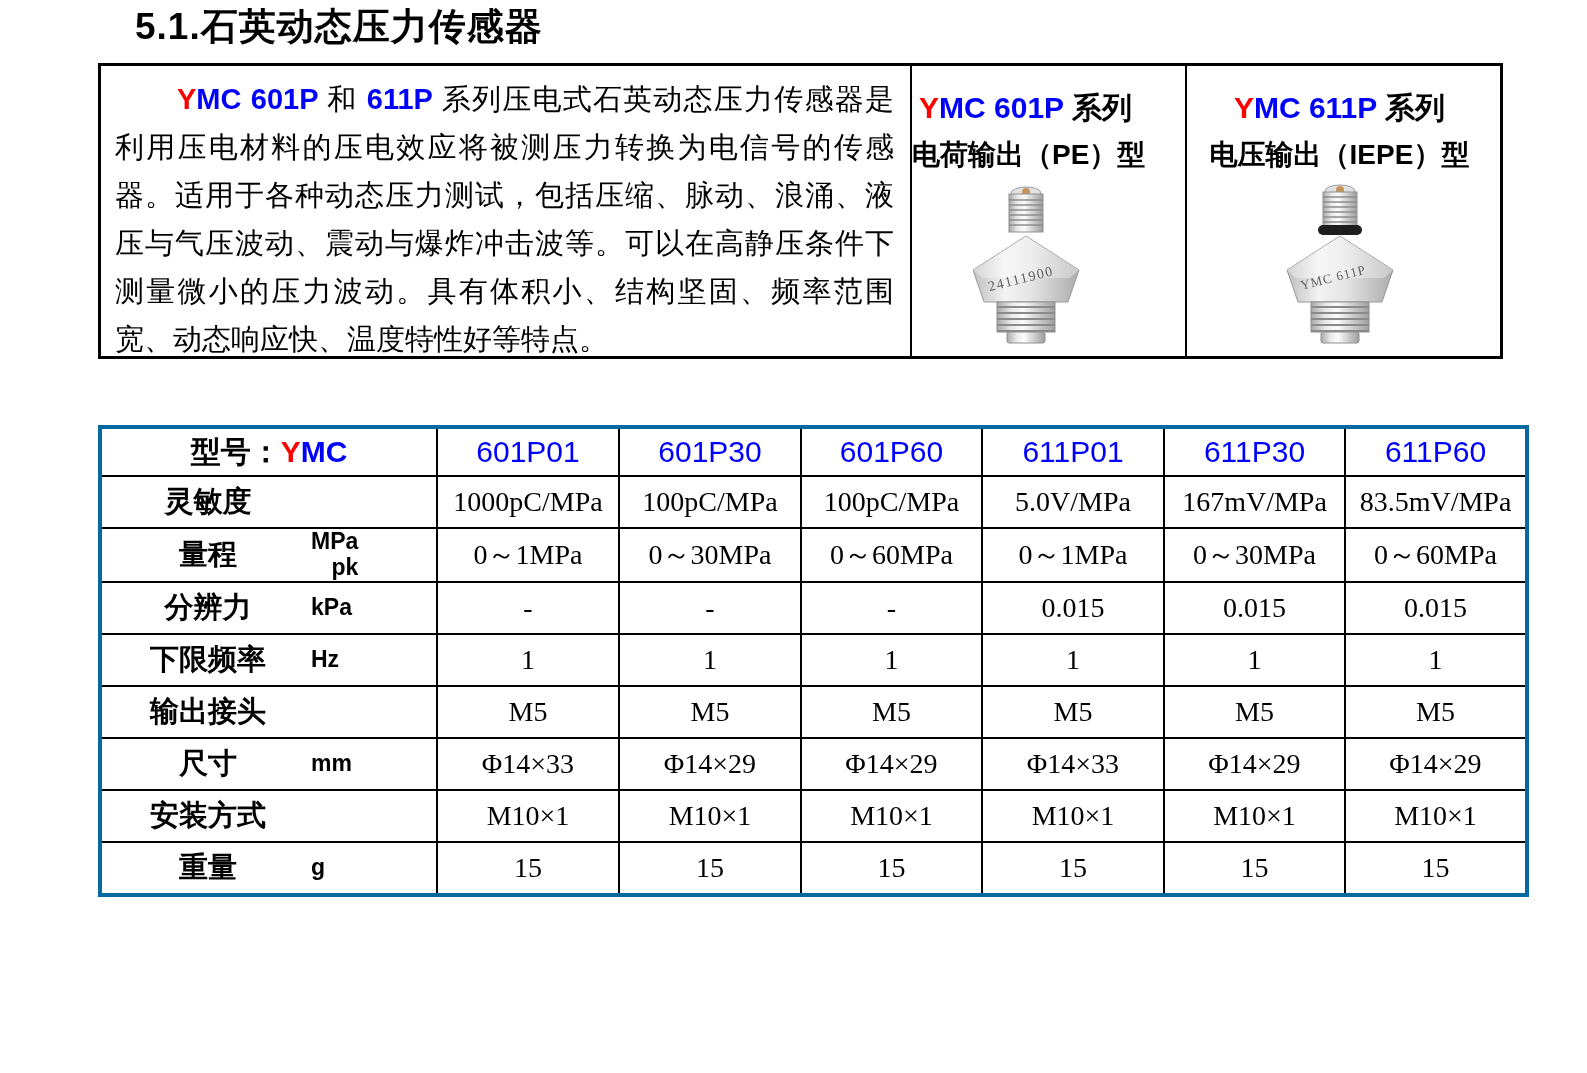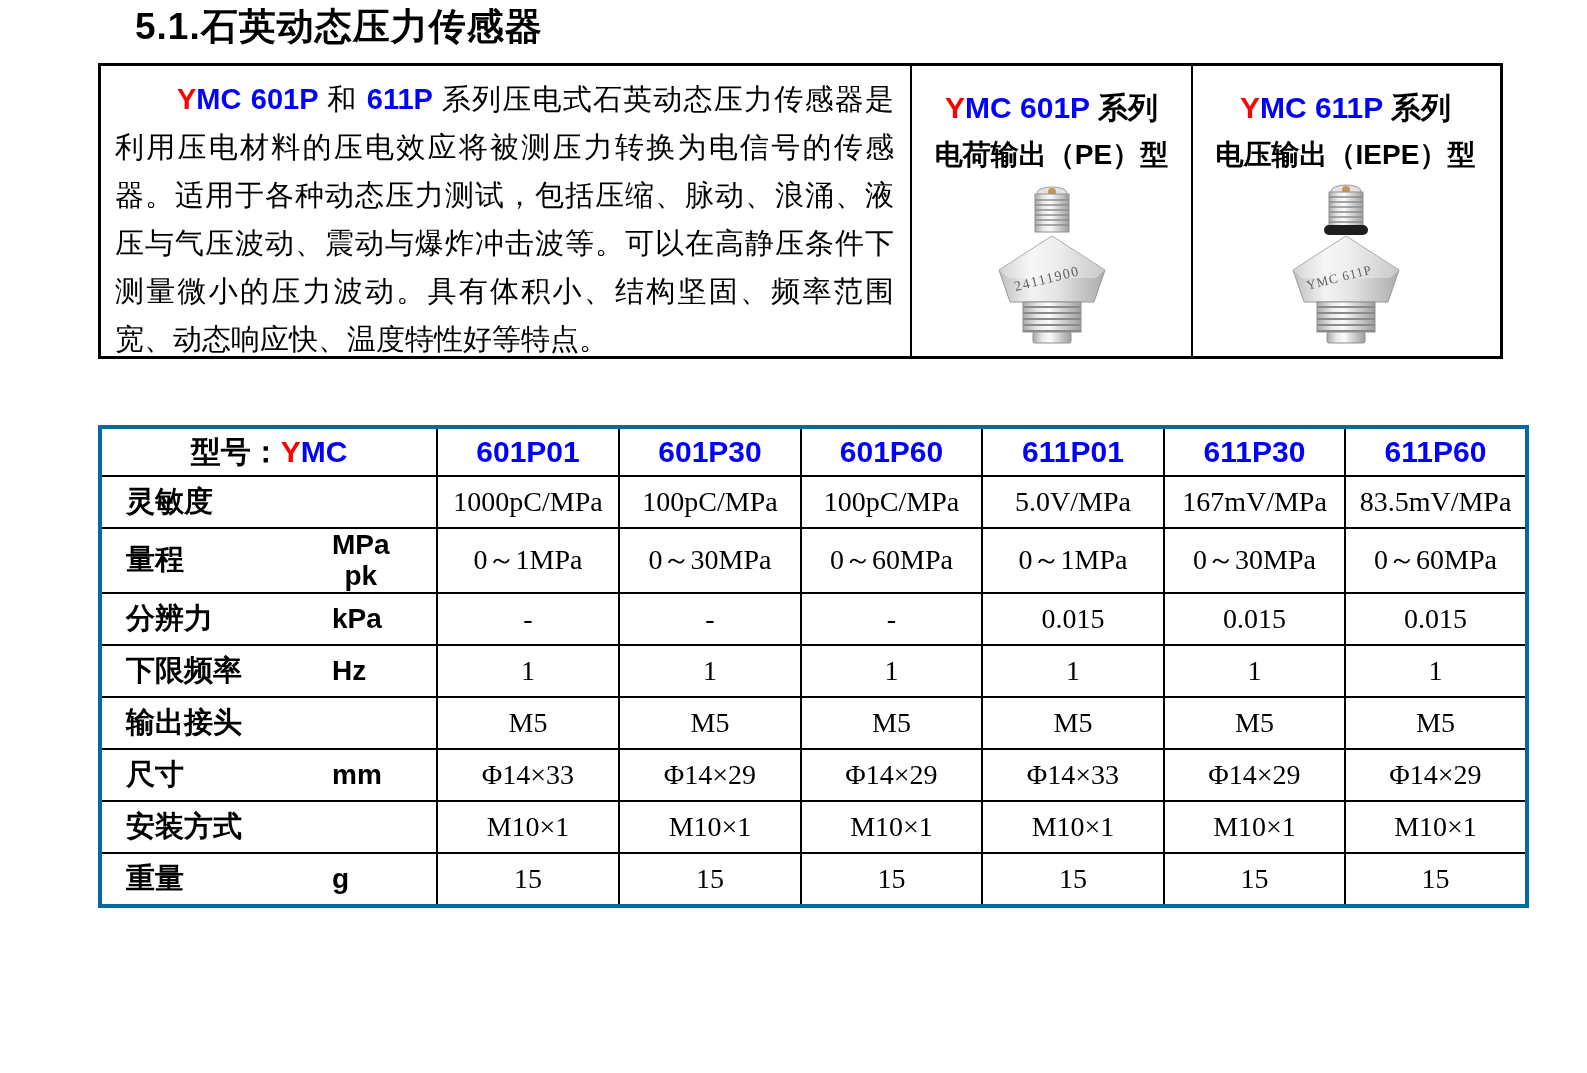--- a/index.html
+++ b/index.html
@@ -28,46 +28,46 @@
   .intro-text{
     width:809px;box-sizing:border-box;flex:none;
     padding:9px 16px 10px 14px;
     font-size:29px;line-height:48px;text-align:justify;
   }
   .intro-text .indent{display:inline-block;width:62px;}
   .panel{
     flex:none;border-left:2px solid #000;box-sizing:border-box;
     text-align:center;padding-top:22px;
   }
-  .panel-601{width:281px;}
-  .panel-611{width:307px;}
+  .panel-601{width:229px;}
+  .panel-611{width:307px;margin-left:46px;}
   .panel-title{font-family:"Liberation Sans", sans-serif;font-weight:bold;font-size:30px;white-space:nowrap;}
   .panel-sub{font-family:"Liberation Sans", sans-serif;font-weight:bold;font-size:28px;margin-top:7px;white-space:nowrap;}
   .sensor{margin-top:4px;}
 
   
   .spec-table{
     position:absolute;left:98px;top:425px;width:1427px;
     border-collapse:collapse;table-layout:fixed;
     border:4px solid #0369a1;
   }
   .spec-table th,.spec-table td{border:2px solid #000;padding:0;vertical-align:middle;}
   .spec-table th{height:46px;}
   .spec-table td{height:50px;}
   th.model{
     color:#0000FF;font-family:"Liberation Sans", sans-serif;
-    font-weight:bold;font-size:30px;
+    font-weight:normal;font-size:30px;
   }
   th.hdr-label{text-align:center;font-size:30px;font-weight:bold;white-space:nowrap;}
   th.hdr-label .brand{font-family:"Liberation Sans", sans-serif;}
   .lbl-wrap{display:flex;align-items:center;height:100%;}
-  .lbl{flex:0 0 206px;padding-left:24px;font-weight:bold;font-size:29px;white-space:nowrap;}
+  .lbl{flex:0 0 206px;padding-left:3px;font-weight:bold;font-size:29px;white-space:nowrap;text-align:center;}
   .unit{
-    font-family:"Liberation Sans", sans-serif;font-weight:bold;font-size:28px;
-    white-space:pre-line;line-height:1.12;text-align:center;
+    font-family:"Liberation Sans", sans-serif;font-weight:bold;font-size:23px;
+    white-space:pre-line;line-height:1.12;text-align:right;
   }
   .unit.serif{font-family:"Liberation Serif", serif;font-weight:normal;}
   td.val{text-align:center;font-size:28px;}
 </style>
 </head>
 <body>
 
 <svg width="0" height="0" style="position:absolute" aria-hidden="true">
   <defs>
     <linearGradient id="met" x1="0" y1="0" x2="1" y2="0">

